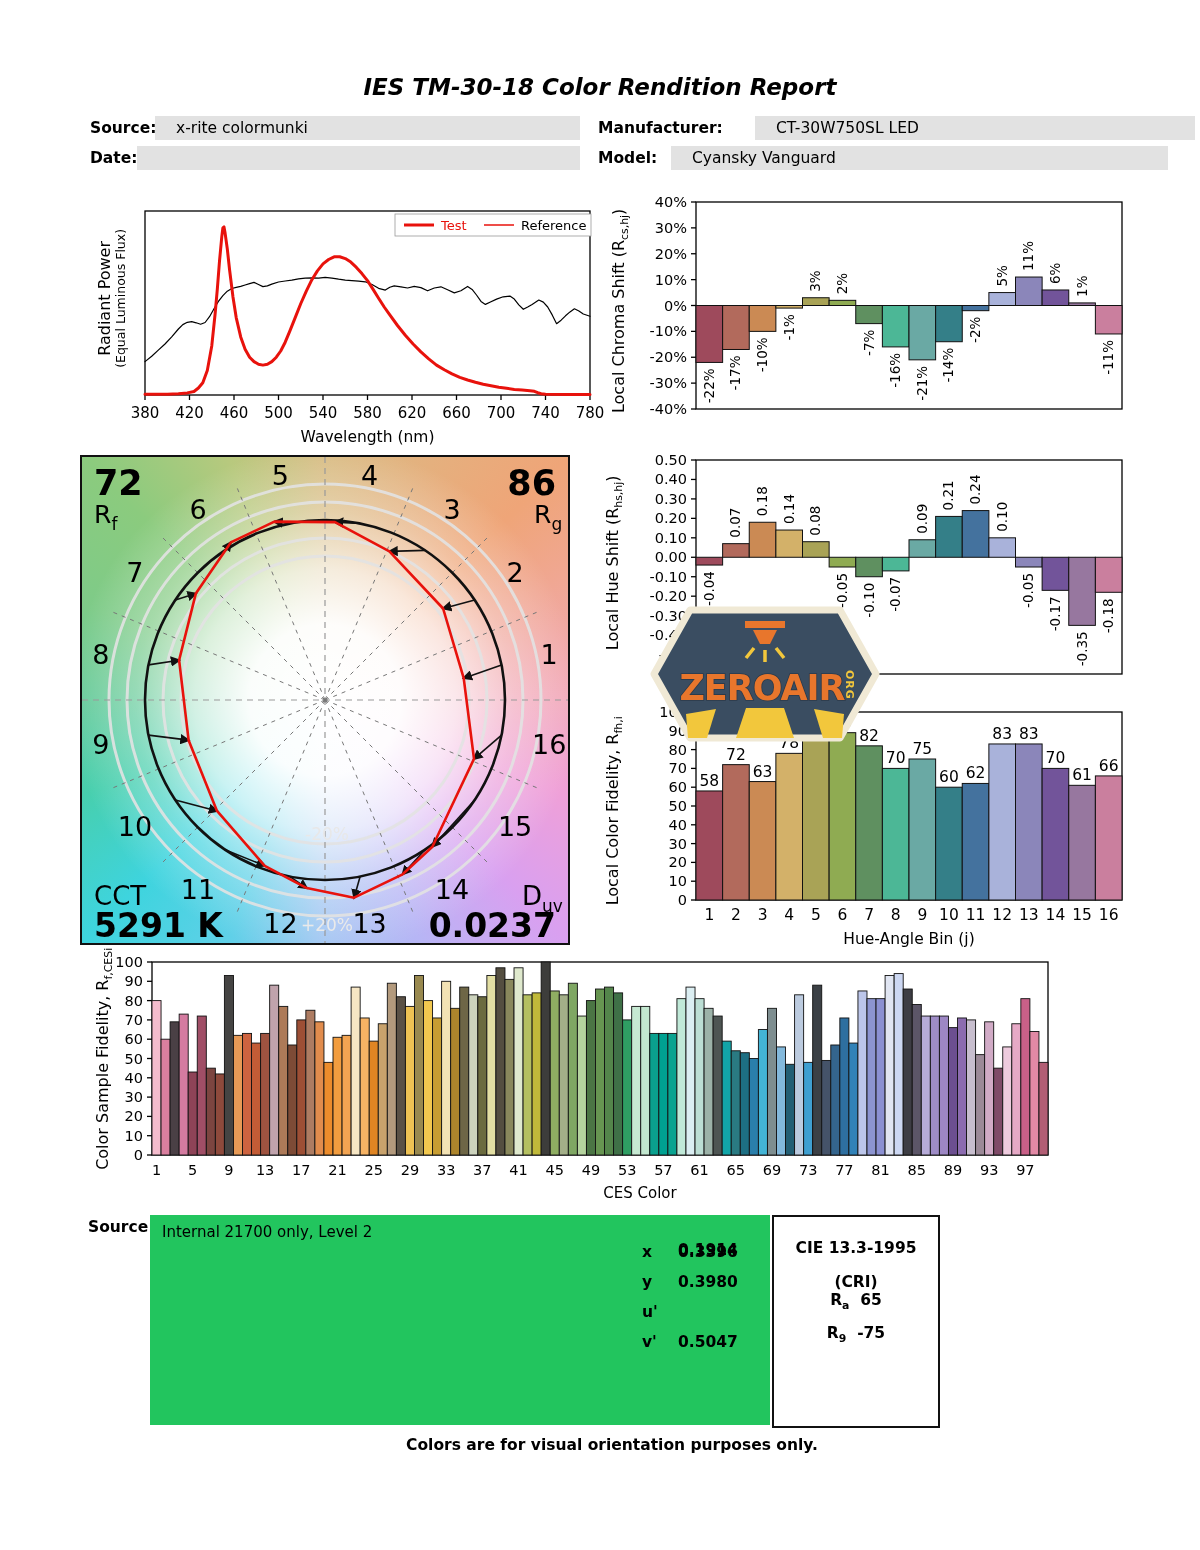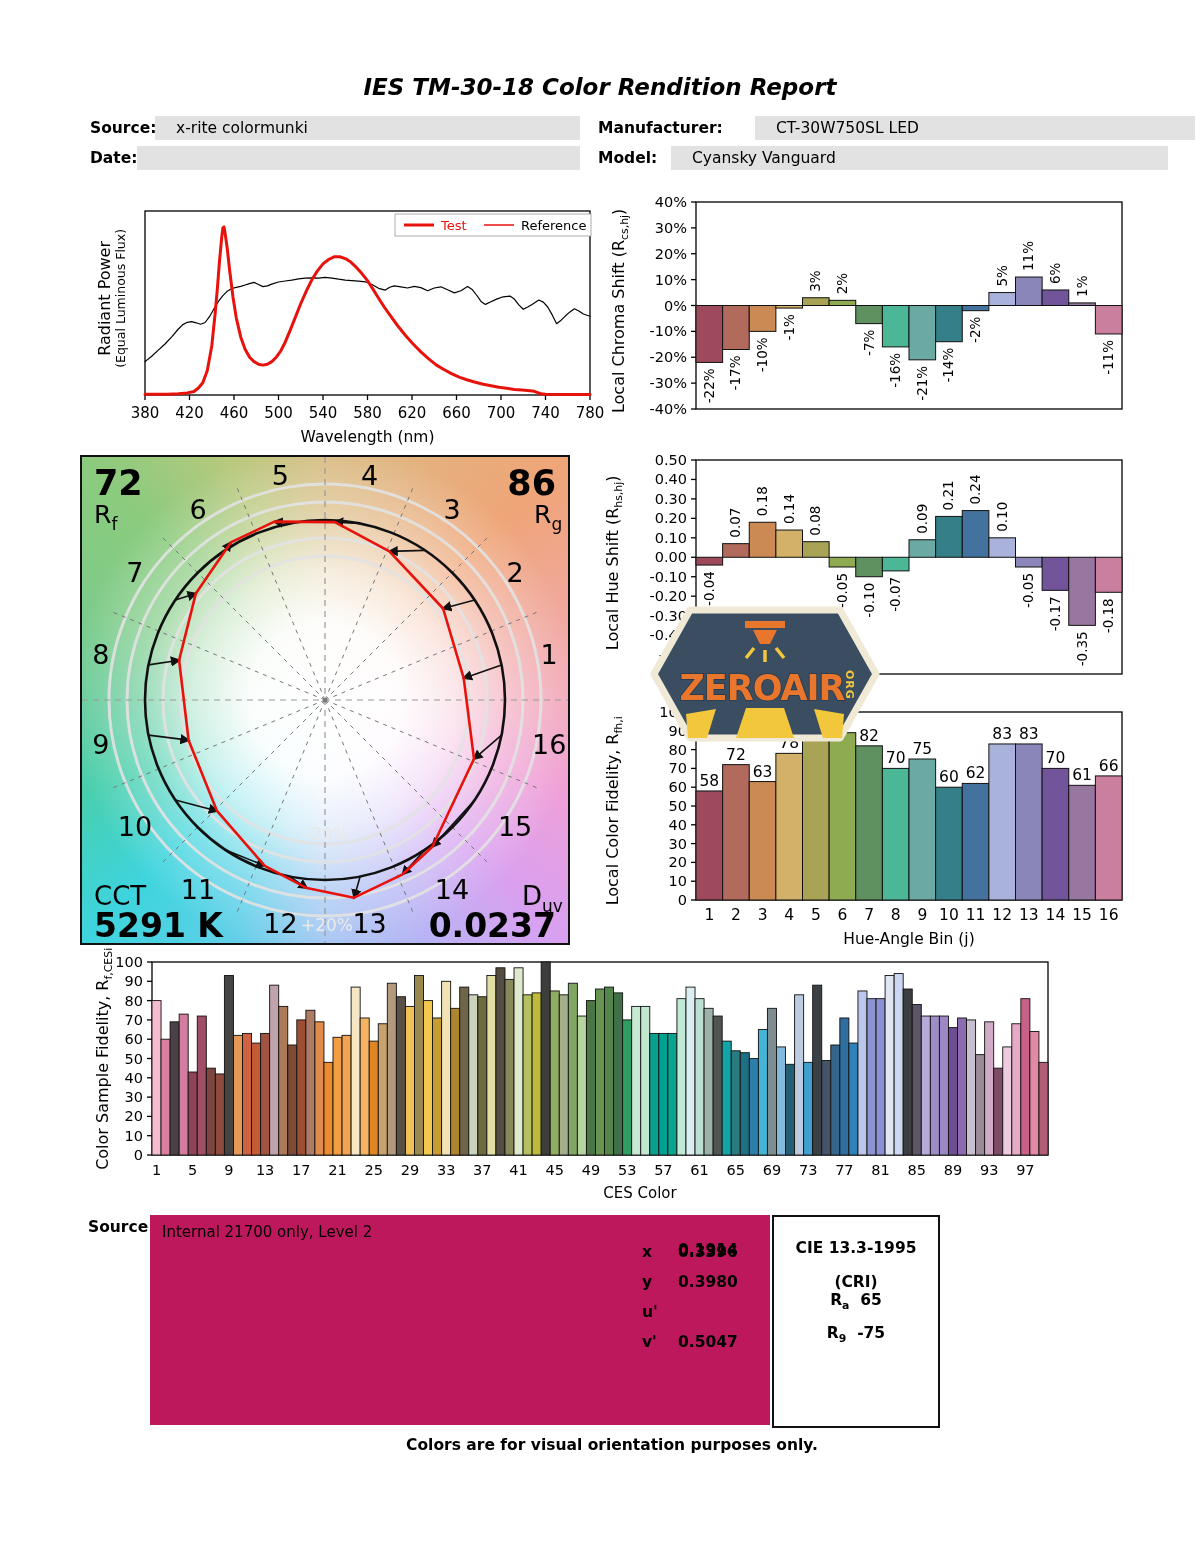--- a/index.html
+++ b/index.html
@@ -14,21 +14,21 @@
   .rot sub{font-size:68%;}
   .cvg{position:absolute;left:80px;top:455px;width:490px;height:490px;border:2px solid #111;box-sizing:border-box;}
   .cvg-bg{position:absolute;inset:0;
     background:
       radial-gradient(circle at 50% 50%, rgba(255,255,255,1) 0%, rgba(255,255,255,0.97) 22%, rgba(255,255,255,0.72) 38%, rgba(255,255,255,0.3) 55%, rgba(255,255,255,0) 74%),
       conic-gradient(from 0deg at 50% 50%,
         #d9bd85, #efa578 12.5%, #f2aabc 25%, #efa0d8 31%, #d9a0f0 37.5%,
         #b7b5f5 44%, #a4c6f2 50%, #60d0e8 56%, #3ed4de 62.5%, #47cfae 69%,
         #67cb9b 75%, #7ecb88 81%, #8bcb7e 87.5%, #b8c97e 94%, #d9bd85 100%);}
   .cvg svg{position:absolute;inset:0;}
-  .notesBox{background:#be185d;font-size:15px;padding:8px 12px;box-sizing:border-box;}
+  .notesBox{background:#22c55e;font-size:15px;padding:8px 12px;box-sizing:border-box;}
   .chromaRow{font-size:15.5px;font-weight:bold;}
   .criBox{border:2px solid #111;box-sizing:border-box;text-align:center;font-weight:bold;}
   .criBox div{font-size:15.5px;}
   sub{font-size:70%;}
   .footer{width:100%;text-align:center;font-size:15.5px;font-weight:bold;margin-left:12px;}
 </style>
 </head>
 <body>
 
 <div class="page">

